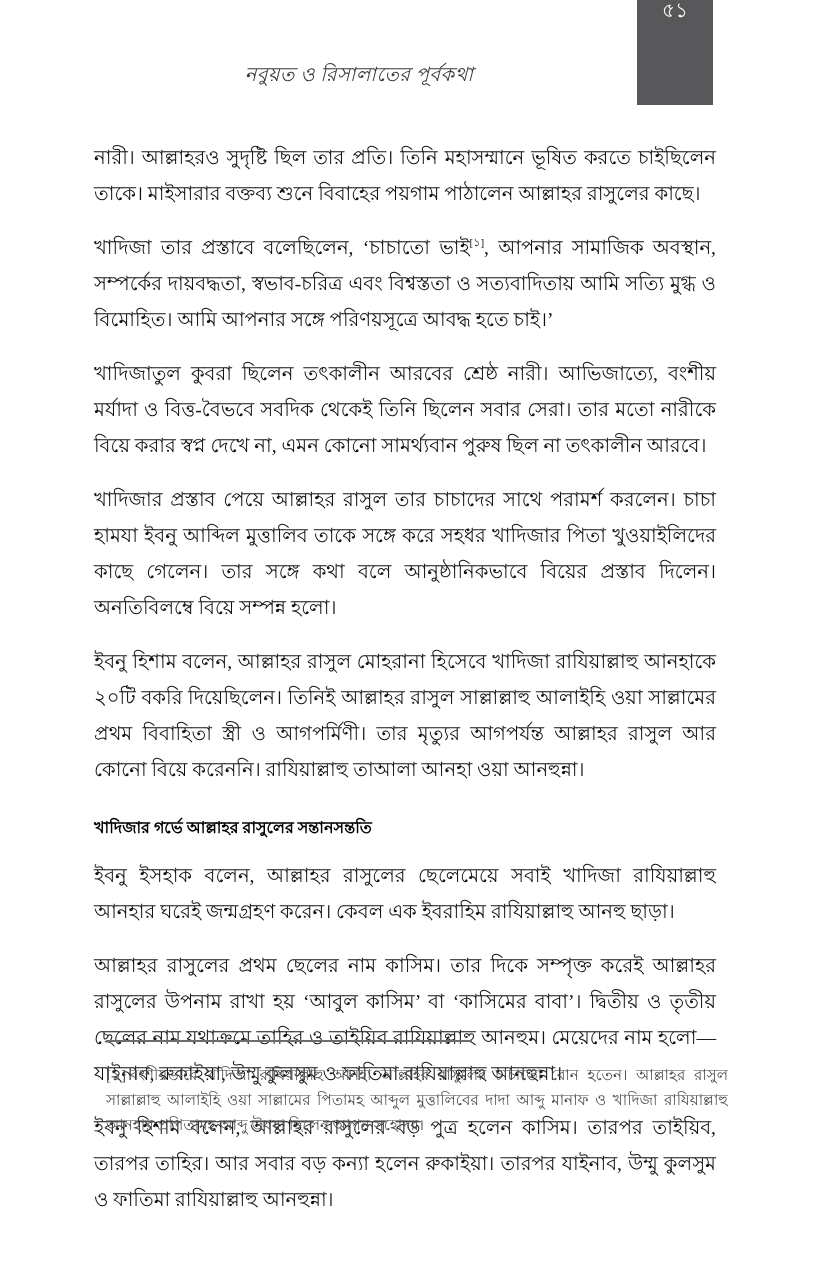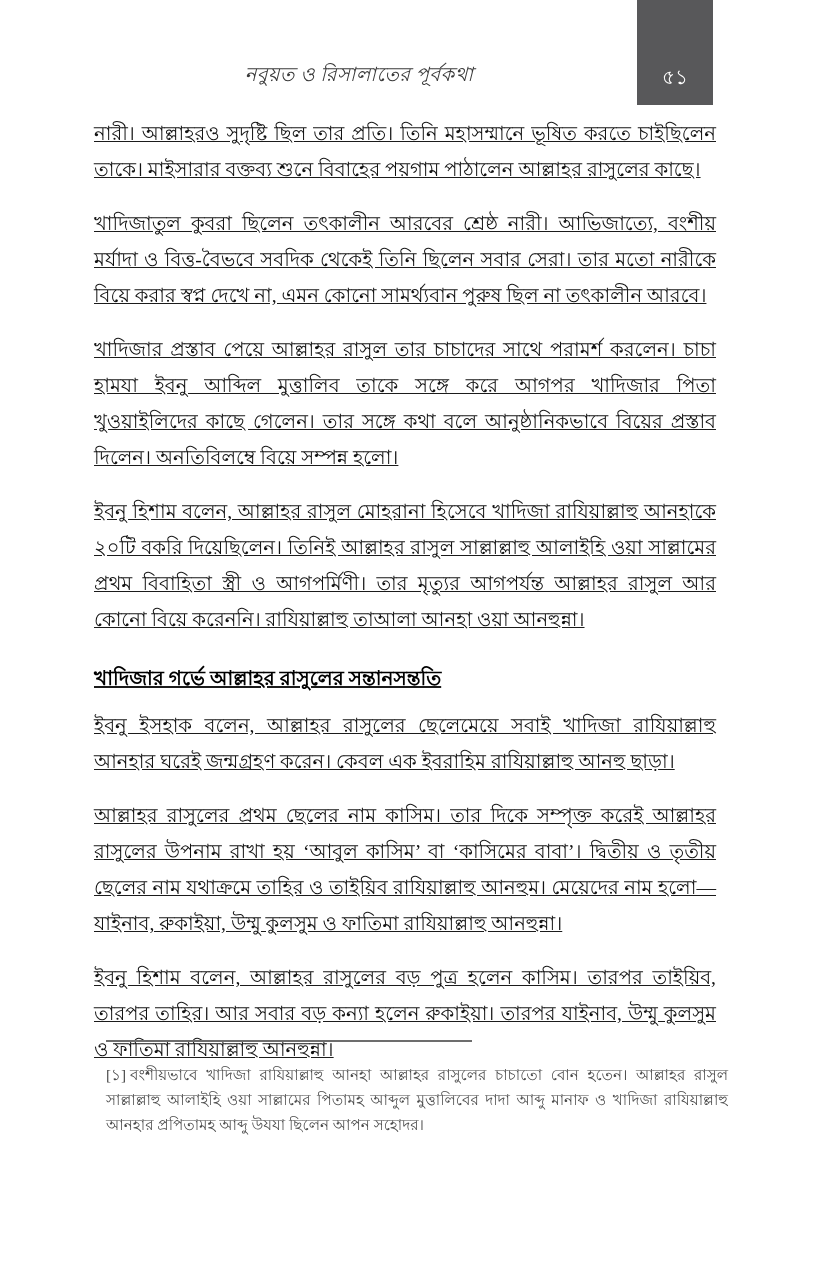--- a/index.html
+++ b/index.html
@@ -45,39 +45,37 @@
   }
 
   .folio-box {
     position: absolute;
     left: 637px;
     top: 0px;
     width: 76px;
     height: 105px;
     background: #58585a;
     display: flex;
-    align-items: flex-end;
     justify-content: center;
     padding-bottom: 18px;
     box-sizing: border-box;
   }
   .folio-number {
     color: #ffffff;
     font-size: 20px;
     font-family: "Liberation Serif", "DejaVu Serif", serif;
     line-height: 1;
   }
 
   
   .body-column {
     position: absolute;
     left: 94px;
-    top: 116px;
+    top: 140px;
     width: 622px;
-    text-decoration: underline;
   }
 
   p.para {
     margin: 0 0 18px 0;
     font-size: 19.6px;
     line-height: 36px;
     text-align: justify;
     text-justify: inter-word;
     color: #111111;
     text-indent: 0;
@@ -85,21 +83,21 @@
   p.para:last-child { margin-bottom: 12px; }
 
   p.para .fn-ref {
     font-size: 11px;
     vertical-align: super;
     line-height: 0;
   }
 
   h2.section-heading {
     margin: 24px 0 14px 0;
-    font-size: 20px;
+    font-size: 16px;
     line-height: 32px;
     font-weight: bold;
     color: #000000;
     text-align: left;
   }
 
   
   .footnote-area {
     position: absolute;
     left: 94px;
@@ -134,24 +132,25 @@
   </div>
 
   <div class="folio-box">
     <span class="folio-number">৫১</span>
   </div>
 
   <div class="body-column">
 
     <p class="para">নারী। আল্লাহরও সুদৃষ্টি ছিল তার প্রতি। তিনি মহাসম্মানে ভূষিত করতে চাইছিলেন তাকে। মাইসারার বক্তব্য শুনে বিবাহের পয়গাম পাঠালেন আল্লাহর রাসুলের কাছে।</p>
 
+    <p class="para"><span>খাদিজা তার প্রস্তাবে বলেছিলেন, ‘চাচাতো ভাই</span><sup class="fn-ref">[১]</sup><span>, আপনার সামাজিক অবস্থান, সম্পর্কের দায়বদ্ধতা, স্বভাব-চরিত্র এবং বিশ্বস্ততা ও সত্যবাদিতায় আমি সত্যি মুগ্ধ ও বিমোহিত। আমি আপনার সঙ্গে পরিণয়সূত্রে আবদ্ধ হতে চাই।’</span></p>
 
     <p class="para">খাদিজাতুল কুবরা ছিলেন তৎকালীন আরবের শ্রেষ্ঠ নারী। আভিজাত্যে, বংশীয় মর্যাদা ও বিত্ত-বৈভবে সবদিক থেকেই তিনি ছিলেন সবার সেরা। তার মতো নারীকে বিয়ে করার স্বপ্ন দেখে না, এমন কোনো সামর্থ্যবান পুরুষ ছিল না তৎকালীন আরবে।</p>
 
-    <p class="para">খাদিজার প্রস্তাব পেয়ে আল্লাহর রাসুল তার চাচাদের সাথে পরামর্শ করলেন। চাচা হামযা ইবনু আব্দিল মুত্তালিব তাকে সঙ্গে করে আগপর খাদিজার পিতা খুওয়াইলিদের কাছে গেলেন। তার সঙ্গে কথা বলে আনুষ্ঠানিকভাবে বিয়ের প্রস্তাব দিলেন। অনতিবিলম্বে বিয়ে সম্পন্ন হলো।</p>
+    <p class="para">খাদিজার প্রস্তাব পেয়ে আল্লাহর রাসুল তার চাচাদের সাথে পরামর্শ করলেন। চাচা হামযা ইবনু আব্দিল মুত্তালিব তাকে সঙ্গে করে সহধর খাদিজার পিতা খুওয়াইলিদের কাছে গেলেন। তার সঙ্গে কথা বলে আনুষ্ঠানিকভাবে বিয়ের প্রস্তাব দিলেন। অনতিবিলম্বে বিয়ে সম্পন্ন হলো।</p>
 
     <p class="para">ইবনু হিশাম বলেন, আল্লাহর রাসুল মোহরানা হিসেবে খাদিজা রাযিয়াল্লাহু আনহাকে ২০টি বকরি দিয়েছিলেন। তিনিই আল্লাহর রাসুল সাল্লাল্লাহু আলাইহি ওয়া সাল্লামের প্রথম বিবাহিতা স্ত্রী ও আগপর্মিণী। তার মৃত্যুর আগপর্যন্ত আল্লাহর রাসুল আর কোনো বিয়ে করেননি। রাযিয়াল্লাহু তাআলা আনহা ওয়া আনহুন্না।</p>
 
     <h2 class="section-heading">খাদিজার গর্ভে আল্লাহর রাসুলের সন্তানসন্ততি</h2>
 
     <p class="para">ইবনু ইসহাক বলেন, আল্লাহর রাসুলের ছেলেমেয়ে সবাই খাদিজা রাযিয়াল্লাহু আনহার ঘরেই জন্মগ্রহণ করেন। কেবল এক ইবরাহিম রাযিয়াল্লাহু আনহু ছাড়া।</p>
 
     <p class="para">আল্লাহর রাসুলের প্রথম ছেলের নাম কাসিম। তার দিকে সম্পৃক্ত করেই আল্লাহর রাসুলের উপনাম রাখা হয় ‘আবুল কাসিম’ বা ‘কাসিমের বাবা’। দ্বিতীয় ও তৃতীয় ছেলের নাম যথাক্রমে তাহির ও তাইয়িব রাযিয়াল্লাহু আনহুম। মেয়েদের নাম হলো—যাইনাব, রুকাইয়া, উম্মু কুলসুম ও ফাতিমা রাযিয়াল্লাহু আনহুন্না।</p>
 
     <p class="para">ইবনু হিশাম বলেন, আল্লাহর রাসুলের বড় পুত্র হলেন কাসিম। তারপর তাইয়িব, তারপর তাহির। আর সবার বড় কন্যা হলেন রুকাইয়া। তারপর যাইনাব, উম্মু কুলসুম ও ফাতিমা রাযিয়াল্লাহু আনহুন্না।</p>

